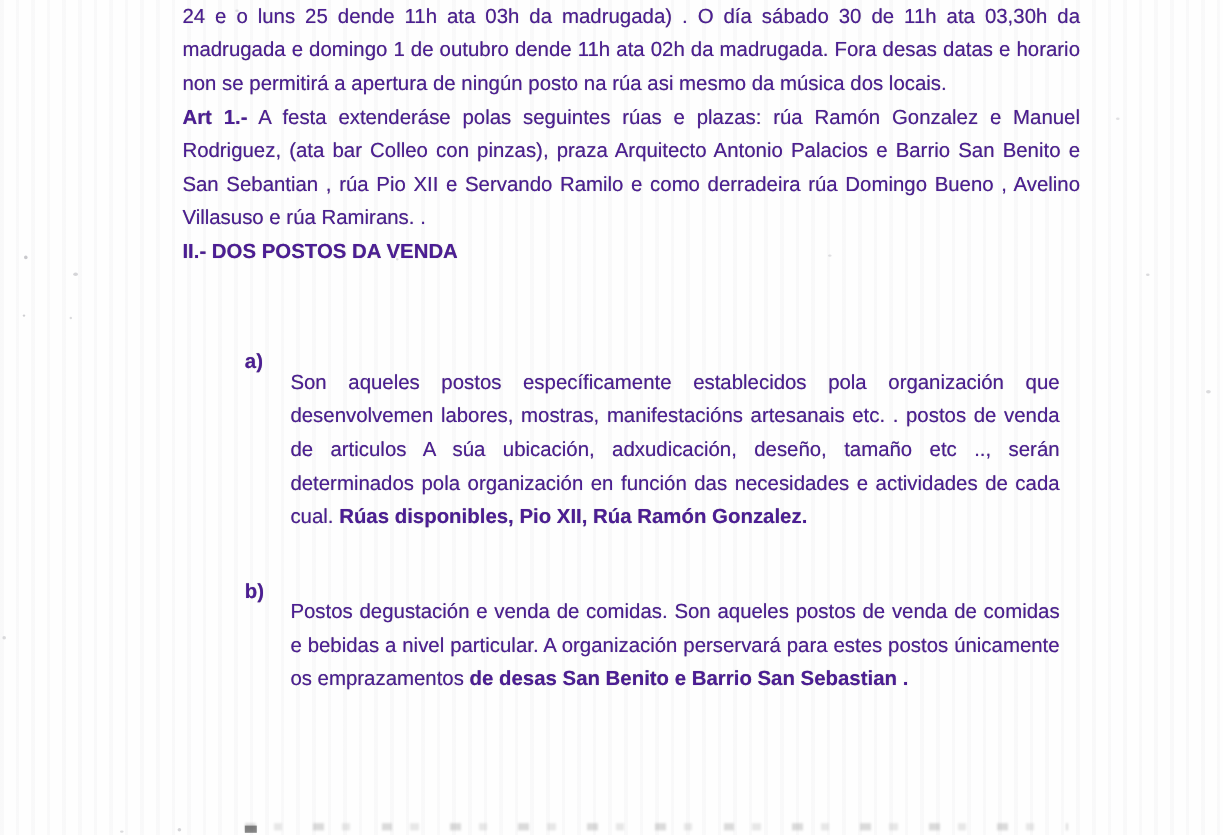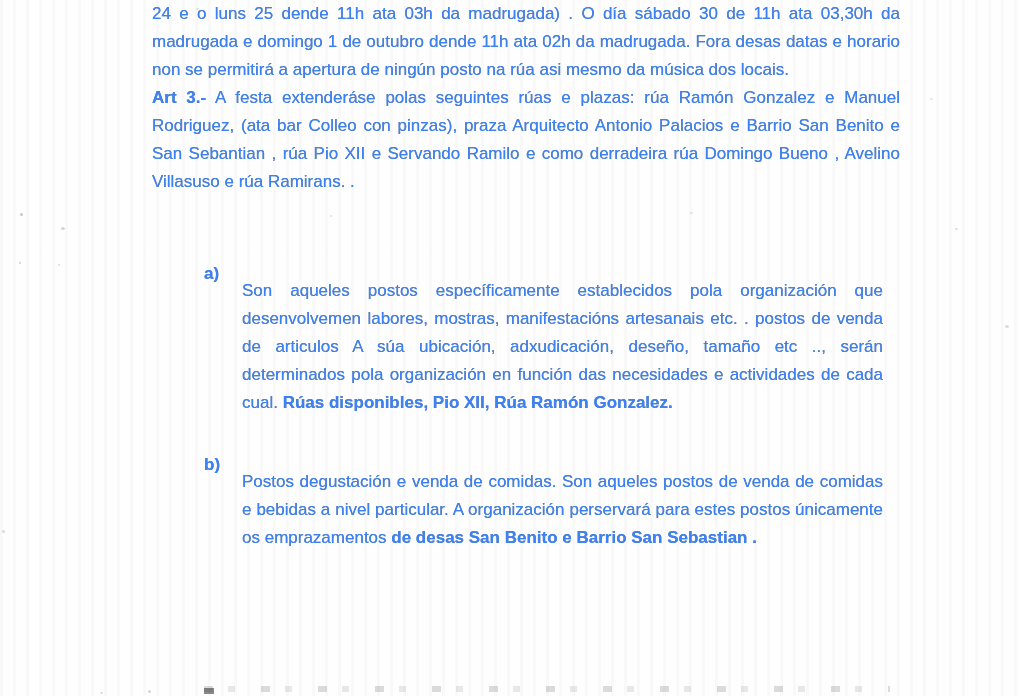--- a/index.html
+++ b/index.html
@@ -3,21 +3,21 @@
 <meta charset="utf-8">
 <style>
   html, body { margin: 0; padding: 0; background: #ffffff; }
   .page {
     position: relative;
     width: 1019px;
     height: 696px;
     background: #fefefe;
     overflow: hidden;
     font-family: "Liberation Sans", "DejaVu Sans", sans-serif;
-    color: #3b82f6;
+    color: #4c1d95;
   }
   
   .scan-stripes {
     position: absolute;
     inset: 0;
     background: repeating-linear-gradient(
       90deg,
       rgba(150,150,160,0.05) 0px, rgba(150,150,160,0.05) 3px,
       rgba(255,255,255,0) 3px, rgba(255,255,255,0) 13px
     );
@@ -83,23 +83,24 @@
 </head>
 <body>
 
 <div class="page">
   <div class="scan-stripes"></div>
 
   <div class="content">
 
     <p class="p-intro">24  e o luns 25 dende 11h ata 03h da madrugada) . O día sábado 30 de 11h ata 03,30h da madrugada e domingo 1 de outubro dende 11h ata 02h da madrugada. Fora desas datas e horario non se permitirá a apertura de ningún posto na rúa asi mesmo da música dos locais.</p>
 
-    <p class="p-art2"><span class="b">Art 3.-</span> <span>A festa extenderáse polas seguintes rúas e plazas:  rúa Ramón Gonzalez e Manuel Rodriguez, (ata bar Colleo con pinzas), praza Arquitecto Antonio Palacios e Barrio San Benito e San Sebantian , rúa Pio XII e Servando Ramilo e como derradeira rúa Domingo Bueno , Avelino Villasuso e rúa Ramirans. .</span></p>
+    <p class="p-art2"><span class="b">Art 1.-</span> <span>A festa extenderáse polas seguintes rúas e plazas:  rúa Ramón Gonzalez e Manuel Rodriguez, (ata bar Colleo con pinzas), praza Arquitecto Antonio Palacios e Barrio San Benito e San Sebantian , rúa Pio XII e Servando Ramilo e como derradeira rúa Domingo Bueno , Avelino Villasuso e rúa Ramirans. .</span></p>
 
 
+    <p class="h-section">II.- DOS POSTOS DA VENDA</p>
 
 
     <div class="item item-a">
       <div class="marker">a)</div>
       <p class="itext"><span>Son aqueles postos específicamente establecidos pola organización que desenvolvemen labores, mostras, manifestacións artesanais etc. . postos de venda de articulos A súa ubicación, adxudicación, deseño, tamaño etc .., serán determinados pola organización en función das necesidades e actividades de cada cual. </span><span class="b">Rúas disponibles, Pio XII, Rúa Ramón Gonzalez.</span></p>
     </div>
 
     <div class="item item-b">
       <div class="marker">b)</div>
       <p class="itext"><span>Postos degustación e venda de comidas. Son aqueles postos de venda de comidas e bebidas a nivel particular. A organización perservará para estes postos únicamente os emprazamentos </span><span class="b">de desas San Benito e Barrio San Sebastian .</span></p>

